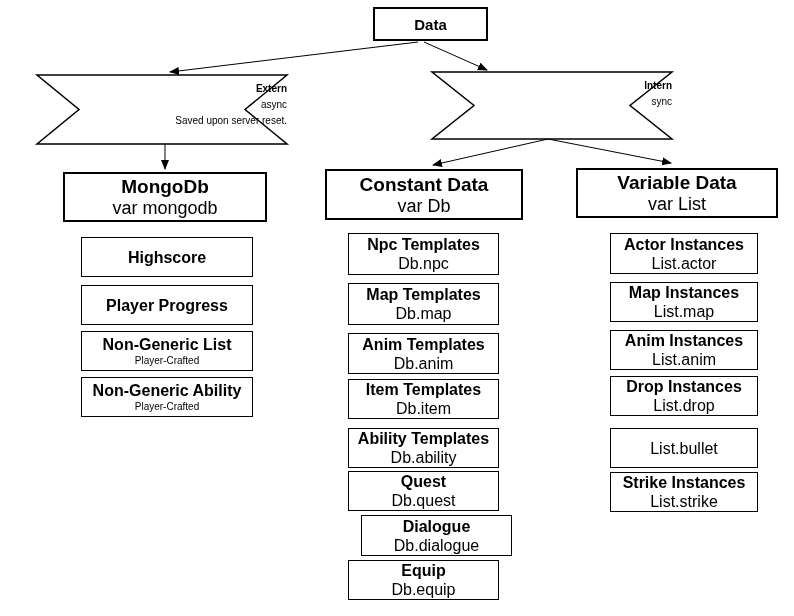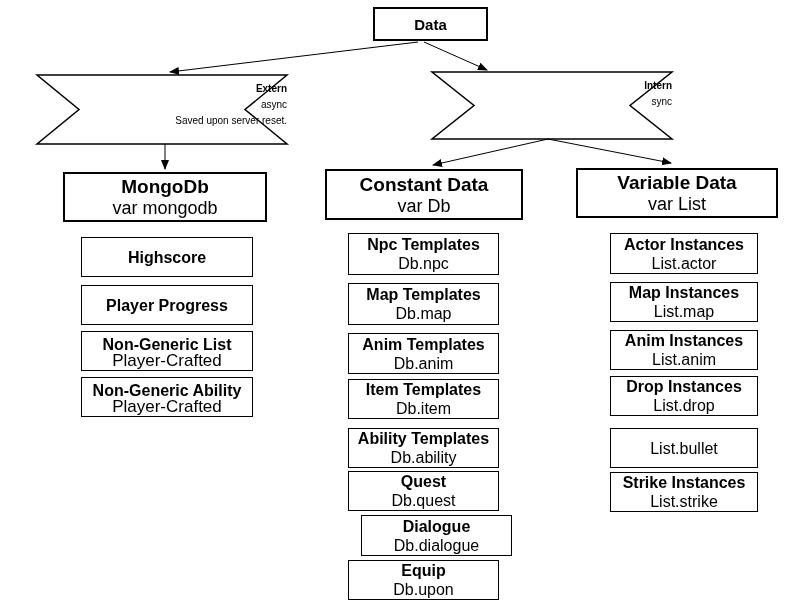--- a/index.html
+++ b/index.html
@@ -52,21 +52,21 @@
   .node.child .title {
     font-weight: bold;
     font-size: 16px;
     line-height: 19px;
   }
   .node.child .subtitle {
     font-size: 16px;
     line-height: 19px;
   }
   .node.child .subtitle.small {
-    font-size: 17px;
+    font-size: 10px;
     line-height: 13px;
   }
   .banner-text {
     position: absolute;
     text-align: right;
     font-size: 10px;
     line-height: 16px;
   }
   .banner-text .title {
     font-weight: bold;
@@ -162,21 +162,21 @@
   <div class="node child" style="left:348px; top:471px; width:151px; height:40px;">
     <div class="title">Quest</div>
     <div class="subtitle">Db.quest</div>
   </div>
   <div class="node child" style="left:361px; top:515px; width:151px; height:41px;">
     <div class="title">Dialogue</div>
     <div class="subtitle">Db.dialogue</div>
   </div>
   <div class="node child" style="left:348px; top:560px; width:151px; height:40px;">
     <div class="title">Equip</div>
-    <div class="subtitle">Db.upon</div>
+    <div class="subtitle">Db.equip</div>
   </div>
 
   <div class="node child" style="left:610px; top:233px; width:148px; height:41px;">
     <div class="title">Actor Instances</div>
     <div class="subtitle">List.actor</div>
   </div>
   <div class="node child" style="left:610px; top:282px; width:148px; height:40px;">
     <div class="title">Map Instances</div>
     <div class="subtitle">List.map</div>
   </div>

